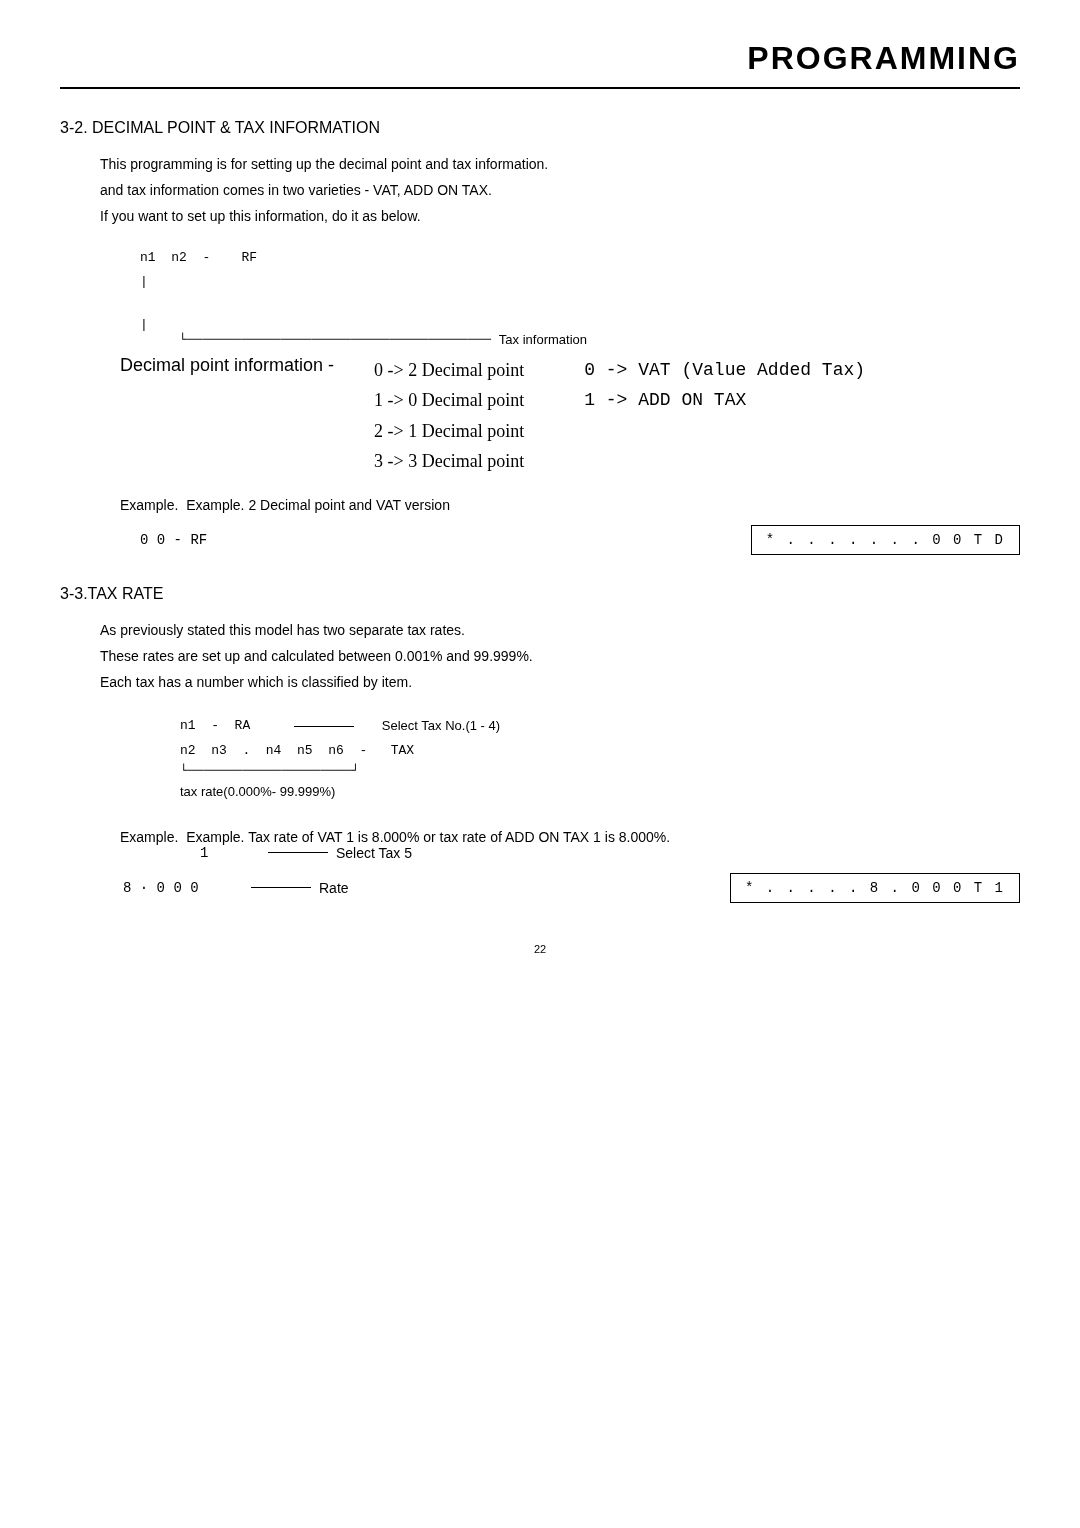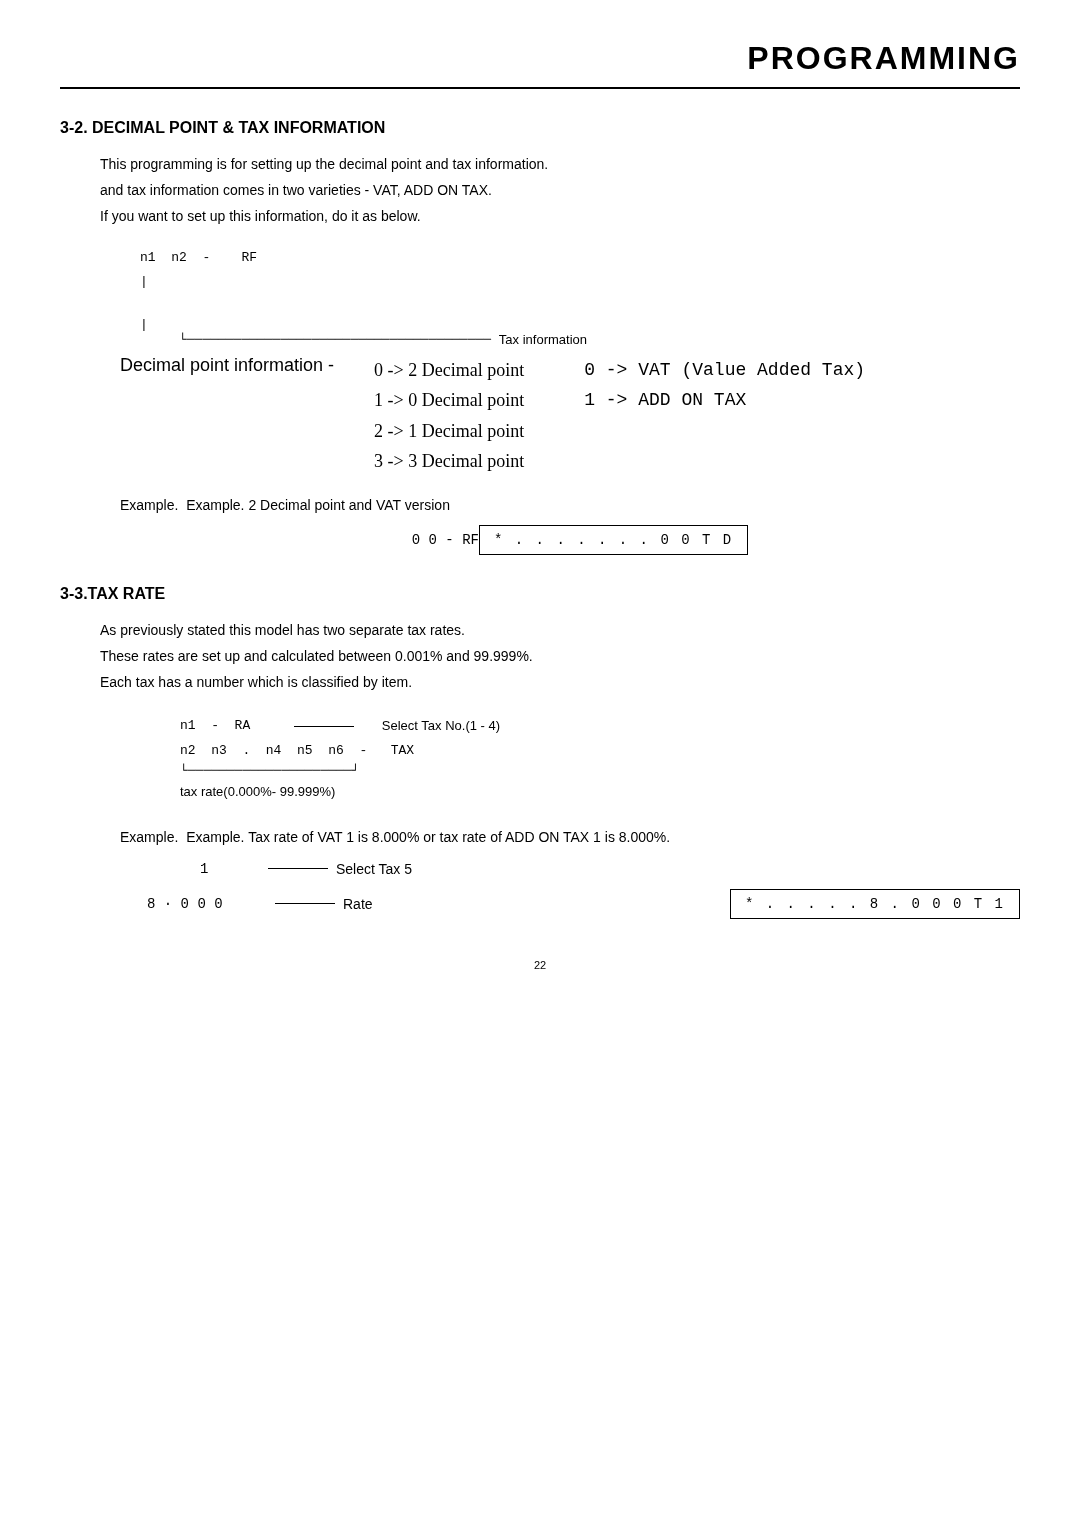--- a/index.html
+++ b/index.html
@@ -23,21 +23,21 @@
       letter-spacing: 2px;
     }
     .header-line {
       border: none;
       border-top: 2px solid #000;
       margin-bottom: 30px;
     }
 
     .section-title {
       font-size: 16px;
-      font-weight: bold;
+      font-weight: normal;
       margin-bottom: 16px;
     }
 
     .section-body {
       margin-left: 40px;
       line-height: 1.7;
     }
 
     .section-body p {
       margin-bottom: 2px;
@@ -106,21 +106,21 @@
       <div>3 -&gt; 3 Decimal point</div>
     </div>
     <div style="font-family:'Courier New',monospace; line-height:1.7; margin-left: 20px;">
       <div>0 -&gt; VAT (Value Added Tax)</div>
       <div>1 -&gt; ADD ON TAX</div>
     </div>
   </div>
 
   <div style="margin: 20px 0 10px 60px;">
     <div style="margin-bottom: 12px; font-size:14px;">Example.&nbsp;&nbsp;Example.  2 Decimal point and VAT version</div>
-    <div style="display:flex; align-items:center; justify-content:center; margin-left: 20px;">
+    <div style="display:flex; align-items:center; justify-content:space-between; margin-left: 20px;">
       <div style="font-family:'Courier New',monospace; font-size:14px;">0    0  -   RF</div>
       <div class="display-box">* . . . . . . . 0 0 T D</div>
     </div>
   </div>
 </div>
 
 <div style="margin-top: 30px;">
   <div class="section-title">3-3.TAX RATE</div>
 
   <div class="section-body">
@@ -134,30 +134,30 @@
       <span>n1&nbsp;&nbsp;-&nbsp;&nbsp;RA&nbsp;&nbsp;</span>
       <span style="display:inline-block; width:60px; height:1px; background:#000; vertical-align:middle; margin: 0 4px;"></span>
       <span style="font-family:Arial,sans-serif; font-size:13px;">Select Tax No.(1 - 4)</span>
     </div>
     <div>n2&nbsp;&nbsp;n3&nbsp;&nbsp;.&nbsp;&nbsp;n4&nbsp;&nbsp;n5&nbsp;&nbsp;n6&nbsp;&nbsp;-&nbsp;&nbsp;&nbsp;TAX</div>
     <div style="line-height:1.1; letter-spacing:0;">└─────────────────────┘</div>
     <div style="font-family:Arial,sans-serif; font-size:13px; margin-top:2px;">tax rate(0.000%- 99.999%)</div>
   </div>
 
   <div style="margin: 24px 0 10px 60px;">
-    <div style="margin-bottom: 16px; font-size:14px;">Example.&nbsp;&nbsp;Example.  Tax rate of VAT 1 is 8.000% or tax rate of ADD ON TAX 1 is 8.000%.</div>
+    <div style="margin-bottom: 0; font-size:14px;">Example.&nbsp;&nbsp;Example.  Tax rate of VAT 1 is 8.000% or tax rate of ADD ON TAX 1 is 8.000%.</div>
 
     <div style="display:flex; align-items:center; margin-left: 80px; margin-bottom: 12px;">
       <span style="font-family:'Courier New',monospace; font-size:14px; min-width:60px;">1</span>
       <span style="display:inline-block; width:60px; height:1px; background:#000; vertical-align:middle; margin: 0 8px;"></span>
       <span style="font-family:Arial,sans-serif; font-size:14px;">Select Tax 5</span>
     </div>
 
     <div style="display:flex; align-items:center; justify-content:space-between;">
-      <div style="display:flex; align-items:center; margin-left: 27px;">
+      <div style="display:flex; align-items:center; margin-left: 3px;">
         <span style="font-family:'Courier New',monospace; font-size:14px; min-width:120px;">8  ·   0   0   0</span>
         <span style="display:inline-block; width:60px; height:1px; background:#000; vertical-align:middle; margin: 0 8px;"></span>
         <span style="font-family:Arial,sans-serif; font-size:14px;">Rate</span>
       </div>
       <div class="display-box">* . . . . . 8 . 0 0 0 T 1</div>
     </div>
   </div>
 </div>
 
 <div class="page-number">22</div>

